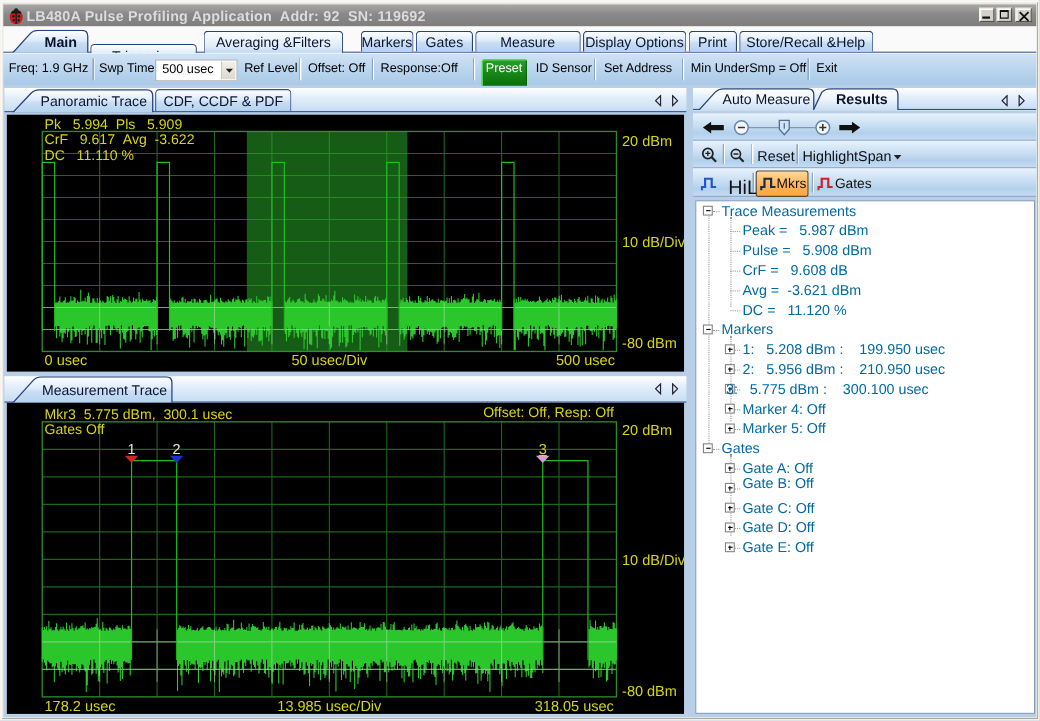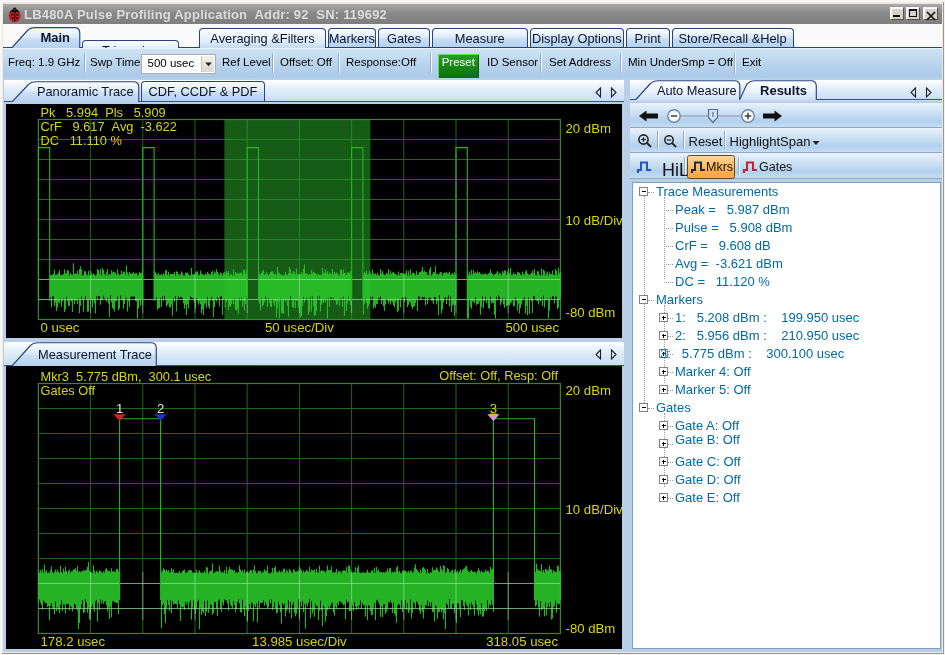--- a/index.html
+++ b/index.html
@@ -58,21 +58,21 @@
 <div class="wbtn" style="left:905.5px">
     <div style="position:absolute;left:2.5px;top:1.5px;width:8px;height:8px;border:1px solid #111;border-top-width:2px"></div>
   </div>
 <div class="wbtn" style="left:923px"><svg width="14" height="12" viewBox="0 0 14 12">
       <path d="M3 2 L11 10 M11 2 L3 10" stroke="#111" stroke-width="1.7"></path>
     </svg></div>
 
 <div class="tabrow"></div>
 <div class="tabline" style="left:3px;top:46.8px;width:939px"></div>
 <div class="utab" style="left:82px;top:40px;width:97px;height:19px;line-height:19px;font-size:12.8px">Triggering &amp;Delay</div>
-<div class="utab" style="left:199px;top:27.5px;width:127px;height:32px;line-height:19px;font-size:12.8px">Averaging &amp;Filters</div>
+<div class="utab" style="left:185px;top:27.5px;width:127px;height:32px;line-height:19px;font-size:12.8px">Averaging &amp;Filters</div>
 <div class="utab" style="left:327.5px;top:27.5px;width:48.5px;height:19px;line-height:19px;font-size:12.8px">Markers</div>
 <div class="utab" style="left:378px;top:27.5px;width:52px;height:19px;line-height:19px;font-size:12.8px">Gates</div>
 <div class="utab" style="left:432px;top:27.5px;width:95.5px;height:19px;line-height:19px;font-size:12.8px">Measure Control</div>
 <div class="utab" style="left:529.5px;top:27.5px;width:94.5px;height:19px;line-height:19px;font-size:12.8px">Display Options</div>
 <div class="utab" style="left:626px;top:27.5px;width:43.5px;height:19px;line-height:19px;font-size:12.8px">Print</div>
 <div class="utab" style="left:671.5px;top:27.5px;width:122px;height:19px;line-height:19px;font-size:12.8px">Store/Recall &amp;Help</div>
 <svg class="abs" style="left:11px;top:27px" width="70.5" height="21.2" viewBox="0 0 70.5 21.2">
 <defs>
       <linearGradient id="g38" x1="0" y1="0" x2="0" y2="1">
         <stop offset="0" stop-color="#fdfeff"></stop>

